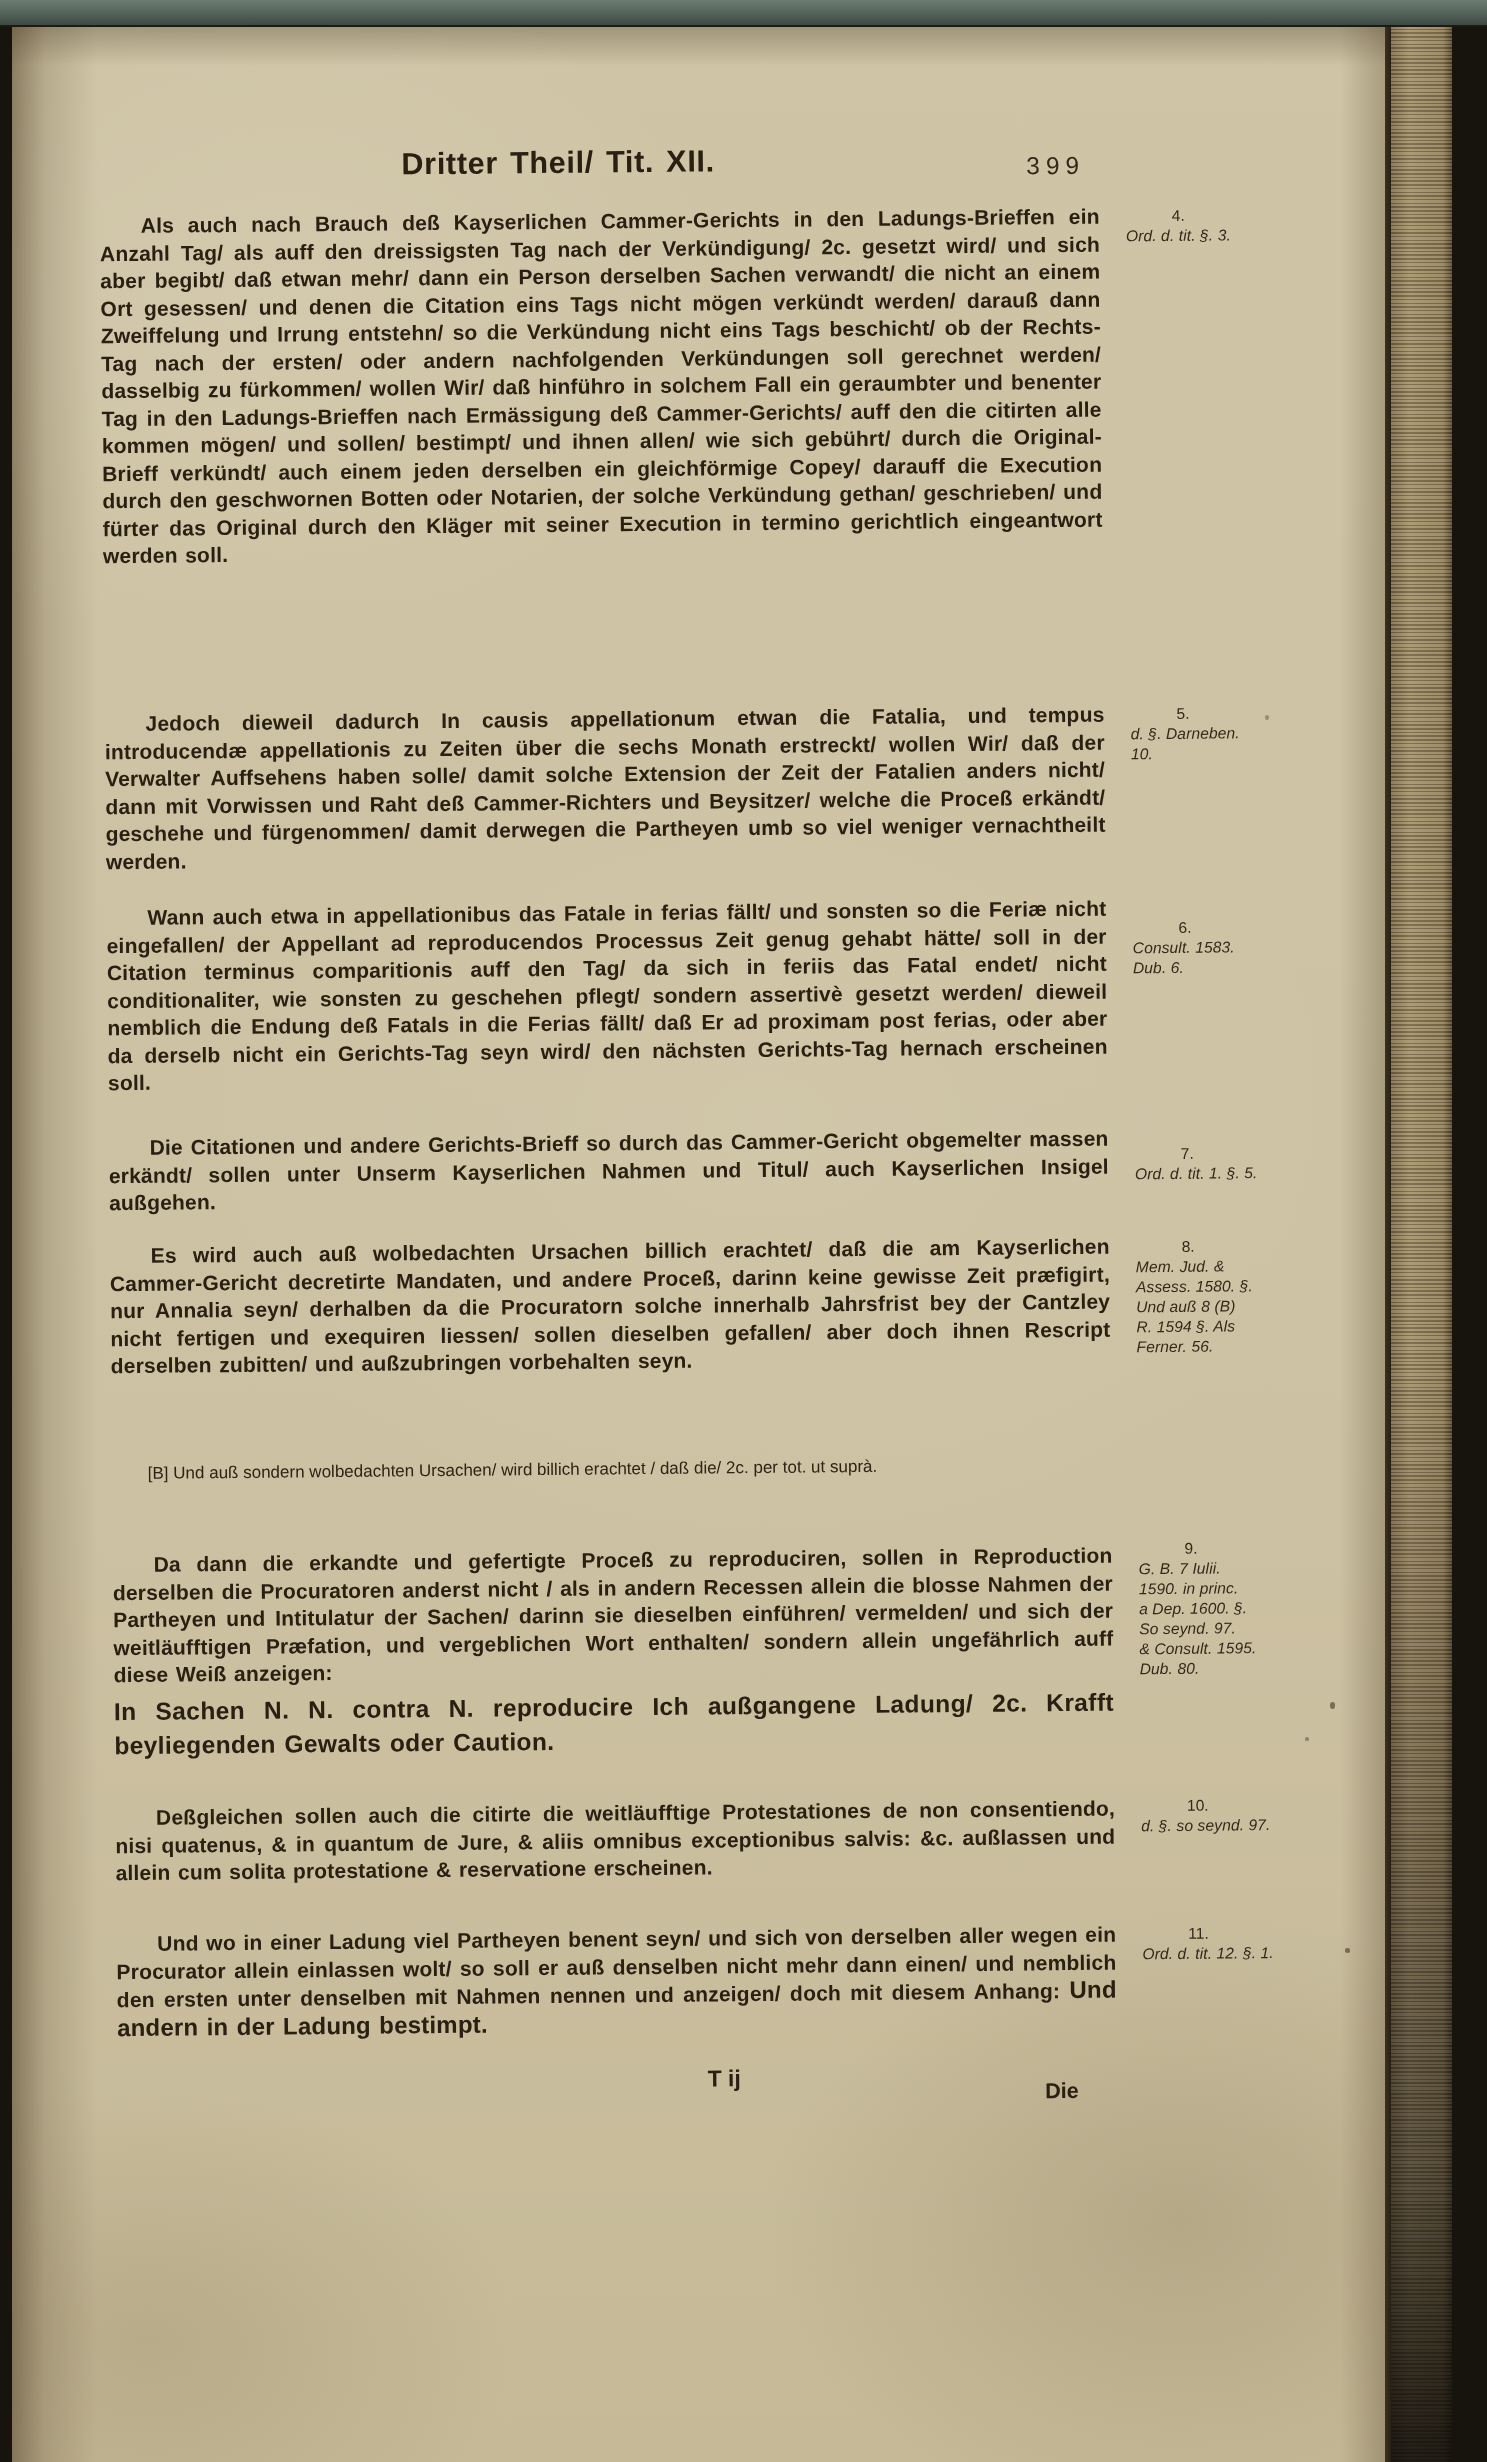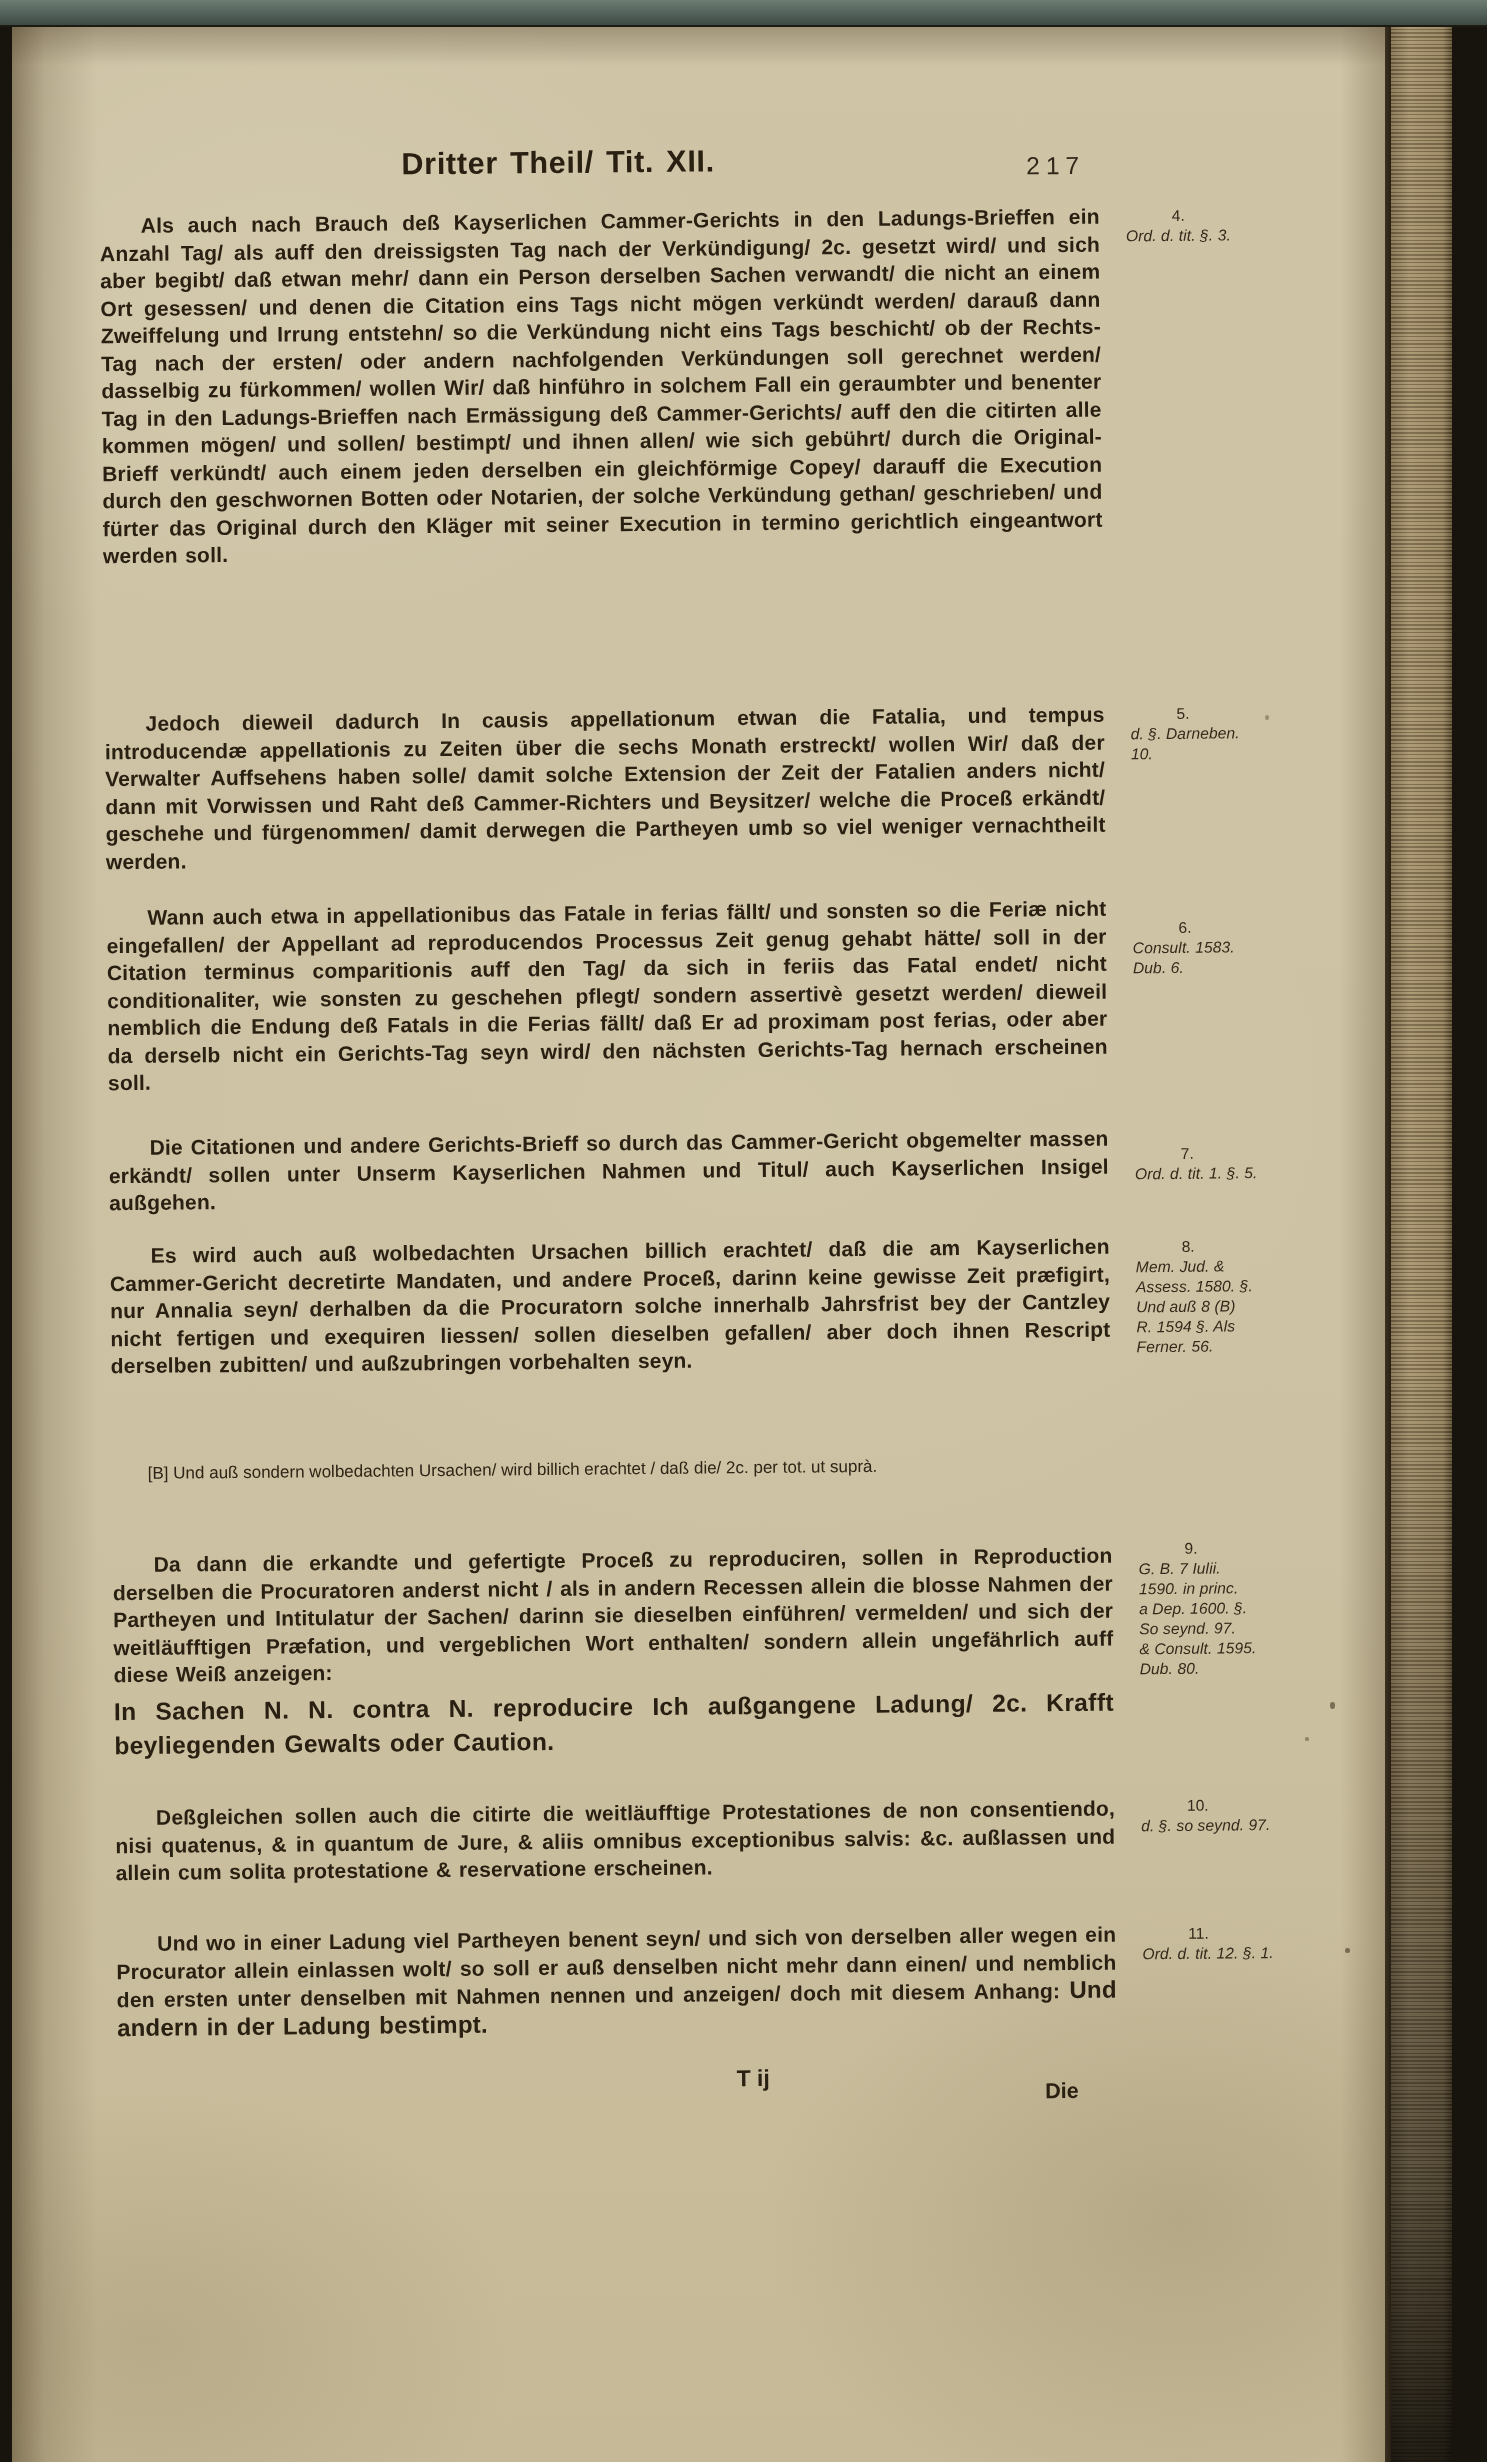--- a/index.html
+++ b/index.html
@@ -33,21 +33,21 @@
   .para{position:absolute;left:6px;width:1000px;text-align:justify;text-indent:41px;
         font-size:21px;line-height:27.5px;font-weight:700;letter-spacing:0.2px;word-spacing:1.5px;}
   .p0{top:63px}.p1{top:561px}.p2{top:755px}.p3{top:985px}.p4{top:1093px}
   .p5{top:1402px}.p6{top:1655px}.p7{top:1781px}
   .emph{display:block;text-indent:0;font-size:24.5px;line-height:34px;margin-top:6px;
         letter-spacing:0.4px;}
   .emph-inline{font-size:24px;}
   .inset{position:absolute;left:6px;top:1313px;width:1000px;font-size:17px;line-height:23px;
         font-weight:400;text-indent:36px;text-align:justify;color:#2e2416;}
   .catchline{position:absolute;left:6px;top:1922px;width:1000px;height:33px;font-weight:700;}
-  .sig{position:absolute;left:59%;font-size:23px;margin-left:29px;}
+  .sig{position:absolute;left:59%;font-size:23px;}
   .catch{position:absolute;right:39px;font-size:21.6px;margin-top:16px;}
   .note{position:absolute;left:1032px;width:190px;font-size:15.6px;line-height:20px;color:#34291a;}
   .nnum{padding-left:46px;font-style:normal;}
   .nlines{white-space:pre-line;font-style:italic;letter-spacing:0.1px;}
   .n1{top:67px}.n2{top:565px}.n3{top:779px}.n4{top:1005px}
   .n5{top:1098px}.n6{top:1400px}.n7{top:1657px}.n8{top:1785px}
   .speck{position:absolute;border-radius:50%;background:rgba(58,44,24,0.55);z-index:5;}
   .s1{left:1330px;top:1702px;width:5.2px;height:6.7px;}
   .s2{left:1345px;top:1948px;width:4.5px;height:4.5px;}
   .s3{left:1265px;top:715px;width:3.7px;height:5.2px;background:rgba(58,44,24,0.35);}
@@ -62,21 +62,21 @@
   <div class="page-gap"></div>
   <div class="fore-edge"></div>
 
   <div class="speck s1"></div>
   <div class="speck s2"></div>
   <div class="speck s3"></div>
   <div class="speck s4"></div>
 
   <div class="content">
     <div class="header">Dritter Theil/ Tit. XII.</div>
-    <div class="pagenum">217</div>
+    <div class="pagenum">399</div>
 
     <div class="para p0">Als auch nach Brauch deß Kayserlichen Cammer-Gerichts in den Ladungs-Brieffen ein Anzahl Tag/ als auff den dreissigsten Tag nach der Verkündigung/ 2c. gesetzt wird/ und sich aber begibt/ daß etwan mehr/ dann ein Person derselben Sachen verwandt/ die nicht an einem Ort gesessen/ und denen die Citation eins Tags nicht mögen verkündt werden/ darauß dann Zweiffelung und Irrung entstehn/ so die Verkündung nicht eins Tags beschicht/ ob der Rechts-Tag nach der ersten/ oder andern nachfolgenden Verkündungen soll gerechnet werden/ dasselbig zu fürkommen/ wollen Wir/ daß hinführo in solchem Fall ein geraumbter und benenter Tag in den Ladungs-Brieffen nach Ermässigung deß Cammer-Gerichts/ auff den die citirten alle kommen mögen/ und sollen/ bestimpt/ und ihnen allen/ wie sich gebührt/ durch die Original-Brieff verkündt/ auch einem jeden derselben ein gleichförmige Copey/ darauff die Execution durch den geschwornen Botten oder Notarien, der solche Verkündung gethan/ geschrieben/ und fürter das Original durch den Kläger mit seiner Execution in termino gerichtlich eingeantwort werden soll.</div>
     <div class="para p1">Jedoch dieweil dadurch In causis appellationum etwan die Fatalia, und tempus introducendæ appellationis zu Zeiten über die sechs Monath erstreckt/ wollen Wir/ daß der Verwalter Auffsehens haben solle/ damit solche Extension der Zeit der Fatalien anders nicht/ dann mit Vorwissen und Raht deß Cammer-Richters und Beysitzer/ welche die Proceß erkändt/ geschehe und fürgenommen/ damit derwegen die Partheyen umb so viel weniger vernachtheilt werden.</div>
     <div class="para p2">Wann auch etwa in appellationibus das Fatale in ferias fällt/ und sonsten so die Feriæ nicht eingefallen/ der Appellant ad reproducendos Processus Zeit genug gehabt hätte/ soll in der Citation terminus comparitionis auff den Tag/ da sich in feriis das Fatal endet/ nicht conditionaliter, wie sonsten zu geschehen pflegt/ sondern assertivè gesetzt werden/ dieweil nemblich die Endung deß Fatals in die Ferias fällt/ daß Er ad proximam post ferias, oder aber da derselb nicht ein Gerichts-Tag seyn wird/ den nächsten Gerichts-Tag hernach erscheinen soll.</div>
     <div class="para p3">Die Citationen und andere Gerichts-Brieff so durch das Cammer-Gericht obgemelter massen erkändt/ sollen unter Unserm Kayserlichen Nahmen und Titul/ auch Kayserlichen Insigel außgehen.</div>
     <div class="para p4">Es wird auch auß wolbedachten Ursachen billich erachtet/ daß die am Kayserlichen Cammer-Gericht decretirte Mandaten, und andere Proceß, darinn keine gewisse Zeit præfigirt, nur Annalia seyn/ derhalben da die Procuratorn solche innerhalb Jahrsfrist bey der Cantzley nicht fertigen und exequiren liessen/ sollen dieselben gefallen/ aber doch ihnen Rescript derselben zubitten/ und außzubringen vorbehalten seyn.</div>
 
     <div class="inset">[B] Und auß sondern wolbedachten Ursachen/ wird billich erachtet / daß die/ 2c. per tot. ut suprà.</div>
 
     <div class="para p5">

